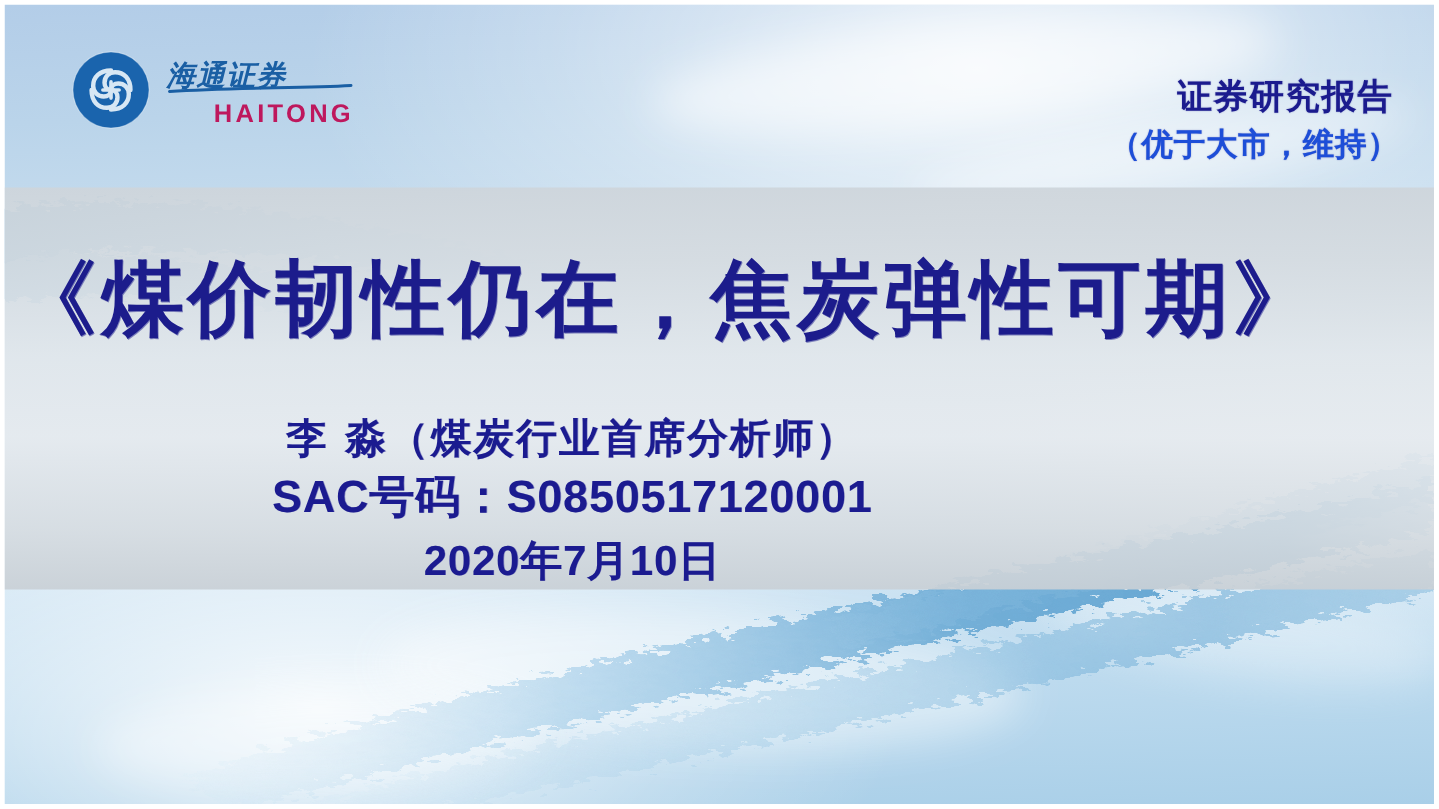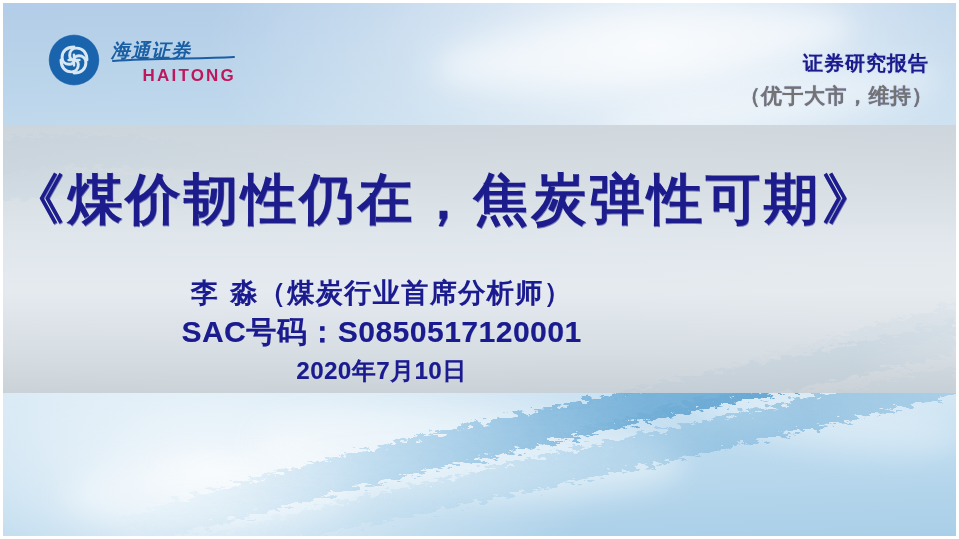--- a/index.html
+++ b/index.html
@@ -88,31 +88,31 @@
 
   
   .report-label {
     position: absolute;
     right: 30px;
     top: 53px;
     text-align: center;
     color: #1b1b8e;
     font-family: "Liberation Serif", serif;
     font-weight: bold;
-    font-size: 20px;
+    font-size: 23px;
     line-height: 1.08;
     letter-spacing: 1px;
     text-shadow: 0 0 1px rgba(27,27,142,0.45);
   }
   .report-sub {
     position: absolute;
     right: 26px;
     top: 85px;
     text-align: center;
-    color: #737373;
+    color: #1d4ed8;
     font-family: Liberation Serif, serif;
     font-weight: bold;
     font-size: 21px;
     line-height: 1.08;
     letter-spacing: 0.5px;
     text-shadow: 0 0 1px rgba(27,27,142,0.45);
   }
 
   
   .main-title {
@@ -152,21 +152,21 @@
     font-family: "Liberation Sans", sans-serif;
     font-weight: bold;
     font-size: 30px;
     letter-spacing: 0.5px;
     line-height: 1.45;
     text-shadow: 0.4px 0.4px 0 rgba(27,27,144,0.4);
   }
   .author-date {
     font-family: "Liberation Sans", sans-serif;
     font-weight: bold;
-    font-size: 24px;
+    font-size: 28px;
     letter-spacing: 0.5px;
     line-height: 1.5;
     text-shadow: 0.4px 0.4px 0 rgba(27,27,144,0.4);
   }
 
   
   .frame {
     position: absolute;
     left: 0; top: 0;
     width: 959px; height: 539px;

